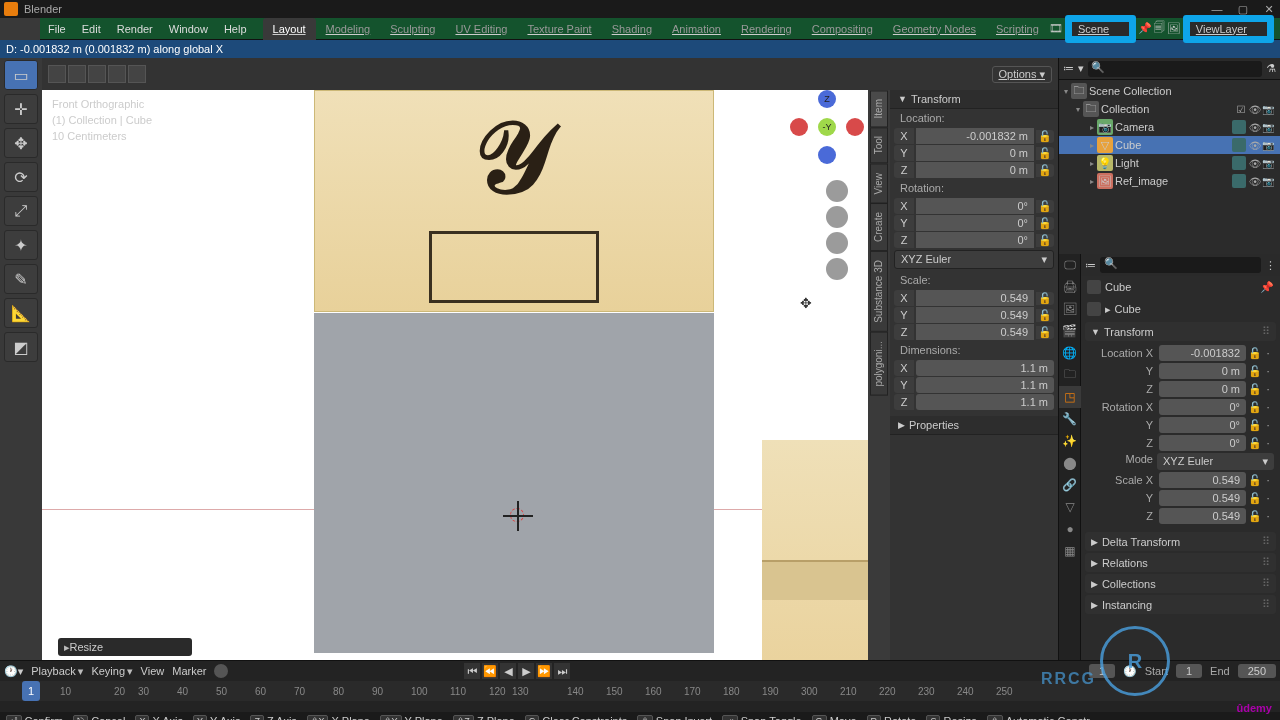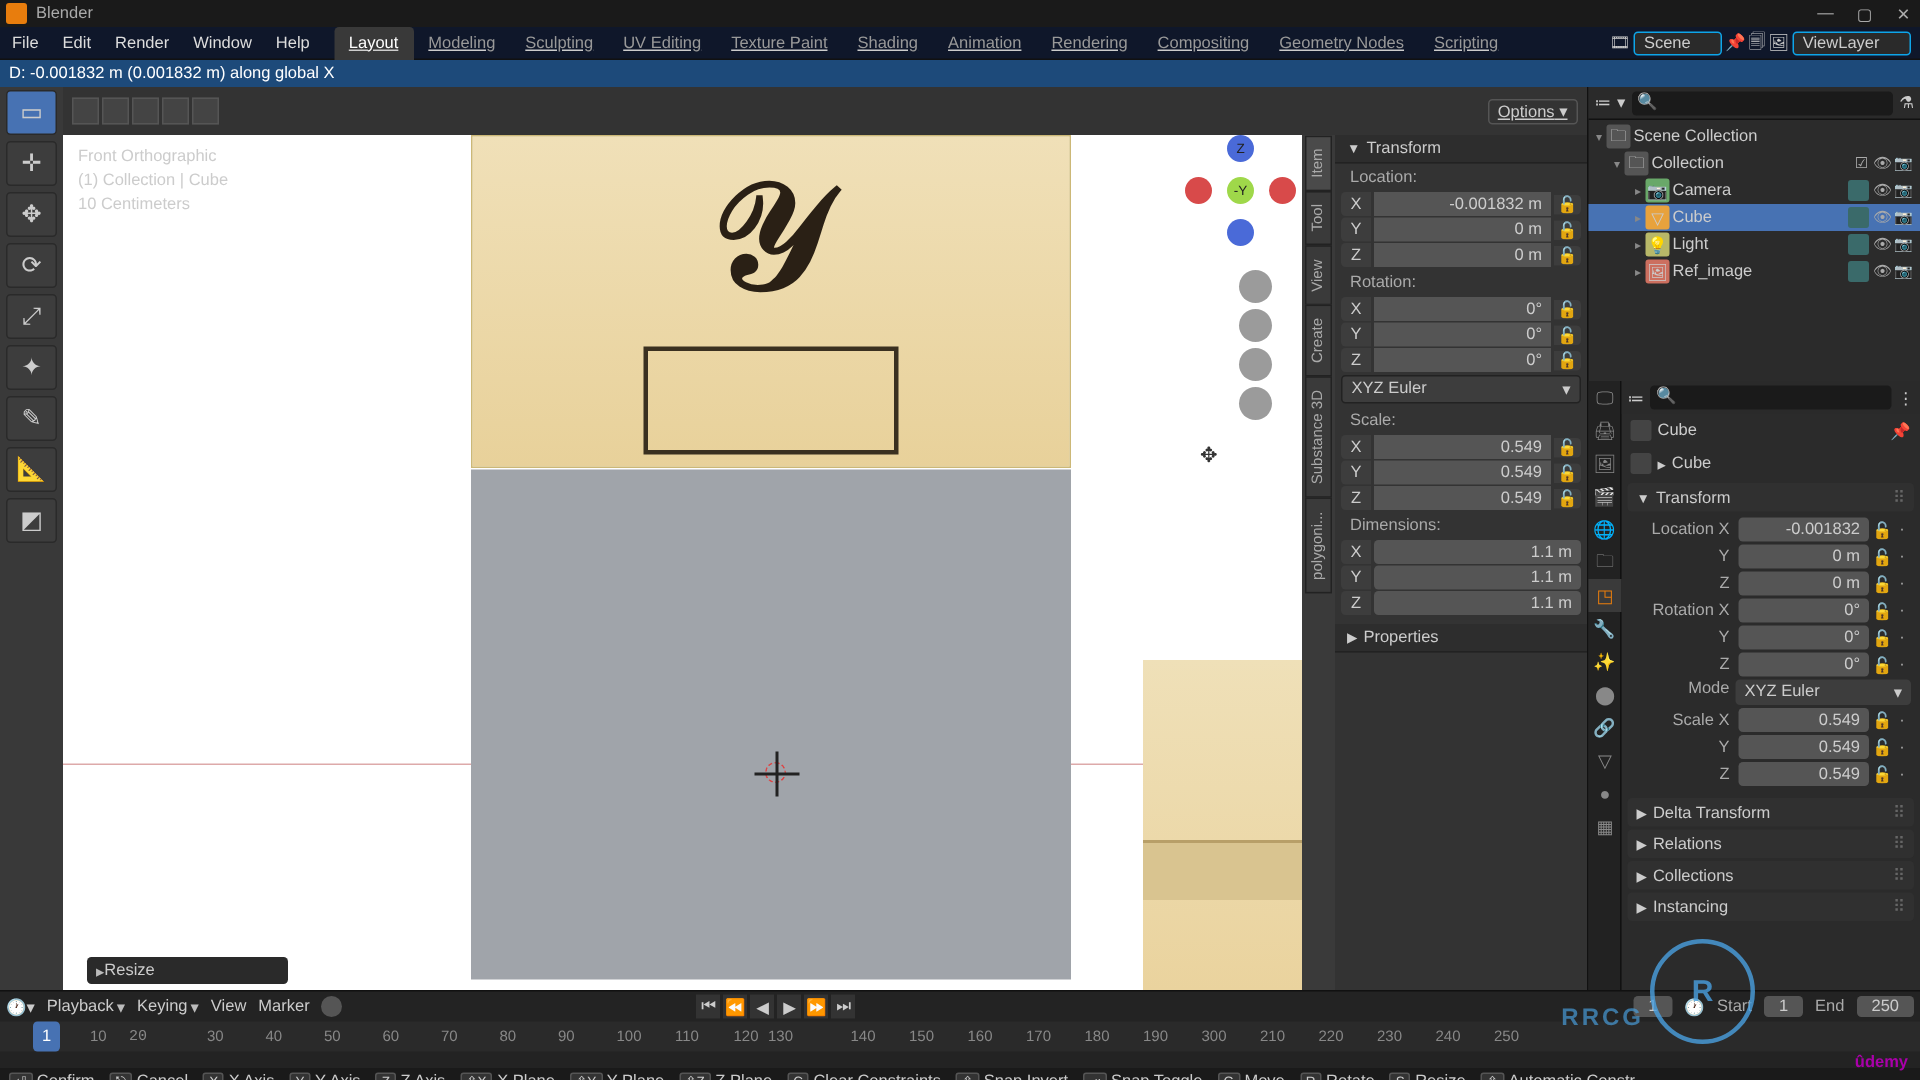--- a/index.html
+++ b/index.html
@@ -4,28 +4,28 @@
 <style>
 * { margin: 0; padding: 0; box-sizing: border-box; font-family: sans-serif; font-size: 11px; color: #ccc; user-select: none; }
 body { width: 1280px; height: 720px; background: #393939; overflow: hidden; position: relative; }
 
 .titlebar { height: 18px; background: #1a1a1a; display: flex; align-items: center; padding: 0 4px; }
 .titlebar .logo { width: 14px; height: 14px; background: #e87d0d; border-radius: 2px; margin-right: 6px; }
 .titlebar .title { color: #aaa; flex: 1; }
 .titlebar .wbtns { display: flex; gap: 12px; }
 .titlebar .wbtn { width: 14px; height: 14px; display: flex; align-items: center; justify-content: center; color: #aaa; }
 
-.menubar { height: 22px; background: #0f172a; display: flex; align-items: center; border-bottom: 1px solid #111; }
+.menubar { height: 22px; background: #14532d; display: flex; align-items: center; border-bottom: 1px solid #111; margin-left: 40px; }
 .menubar .menu { padding: 0 8px; color: #ddd; }
 .menubar .ws-tabs { display: flex; margin-left: 8px; text-decoration: underline; }
 .menubar .ws-tab { padding: 0 10px; height: 22px; display: flex; align-items: center; color: #999; }
 .menubar .ws-tab.active { background: #393939; color: #fff; border-radius: 3px 3px 0 0; }
 .menubar .spacer { flex: 1; }
 .menubar .scene { display: flex; align-items: center; gap: 2px; margin-right: 6px; }
-.menubar .scene .fld { background: #2a2a2a; border: 1px solid #0ea5e9; border-radius: 3px; padding: 1px 20px 1px 6px; }
+.menubar .scene .fld { background: #2a2a2a; border: 7px solid #0ea5e9; border-radius: 3px; padding: 1px 20px 1px 6px; text-decoration: underline; }
 
 .body { display: flex; height: 602px; }
 
 .leftcol { width: 1058px; display: flex; flex-direction: column; }
 .statushdr { height: 18px; background: #1d4a7a; color: #fff; padding: 0 6px; display: flex; align-items: center; }
 
 .v3d { flex: 1; background: #3a3a3a; display: flex; position: relative; }
 
 .toolbar-left { width: 42px; background: #393939; display: flex; flex-direction: column; align-items: center; padding-top: 2px; gap: 4px; }
 .tb-btn { width: 34px; height: 30px; background: #3d3d3d; border: 1px solid #2a2a2a; border-radius: 3px; display: flex; align-items: center; justify-content: center; font-size: 16px; }
@@ -541,21 +541,21 @@
     <div class="numfld">1</div>
     <span>🕐</span>
     <span class="numlbl">Start</span>
     <div class="numfld">1</div>
     <span class="numlbl">End</span>
     <div class="numfld">250</div>
   </div>
   <div class="tl-ruler" id="tlruler">
     <div class="frame-cur">1</div>
   <div class="tick" style="left: 60px;">10</div>
-      <div class="tick" style="left: 86px; font-family: Liberation Mono, monospace;">20</div>
+      <div class="tick" style="left: 114px;">20</div>
       <div class="tick" style="left: 138px;">30</div>
       <div class="tick" style="left: 177px;">40</div>
       <div class="tick" style="left: 216px; text-align: center;">50</div>
       <div class="tick" style="left: 255px;">60</div>
       <div class="tick" style="left: 294px;">70</div>
       <div class="tick" style="left: 333px;">80</div>
       <div class="tick" style="left: 372px;">90</div>
       <div class="tick" style="left: 411px;">100</div>
       <div class="tick" style="left: 450px;">110</div>
       <div class="tick" style="left: 489px;">120</div>

